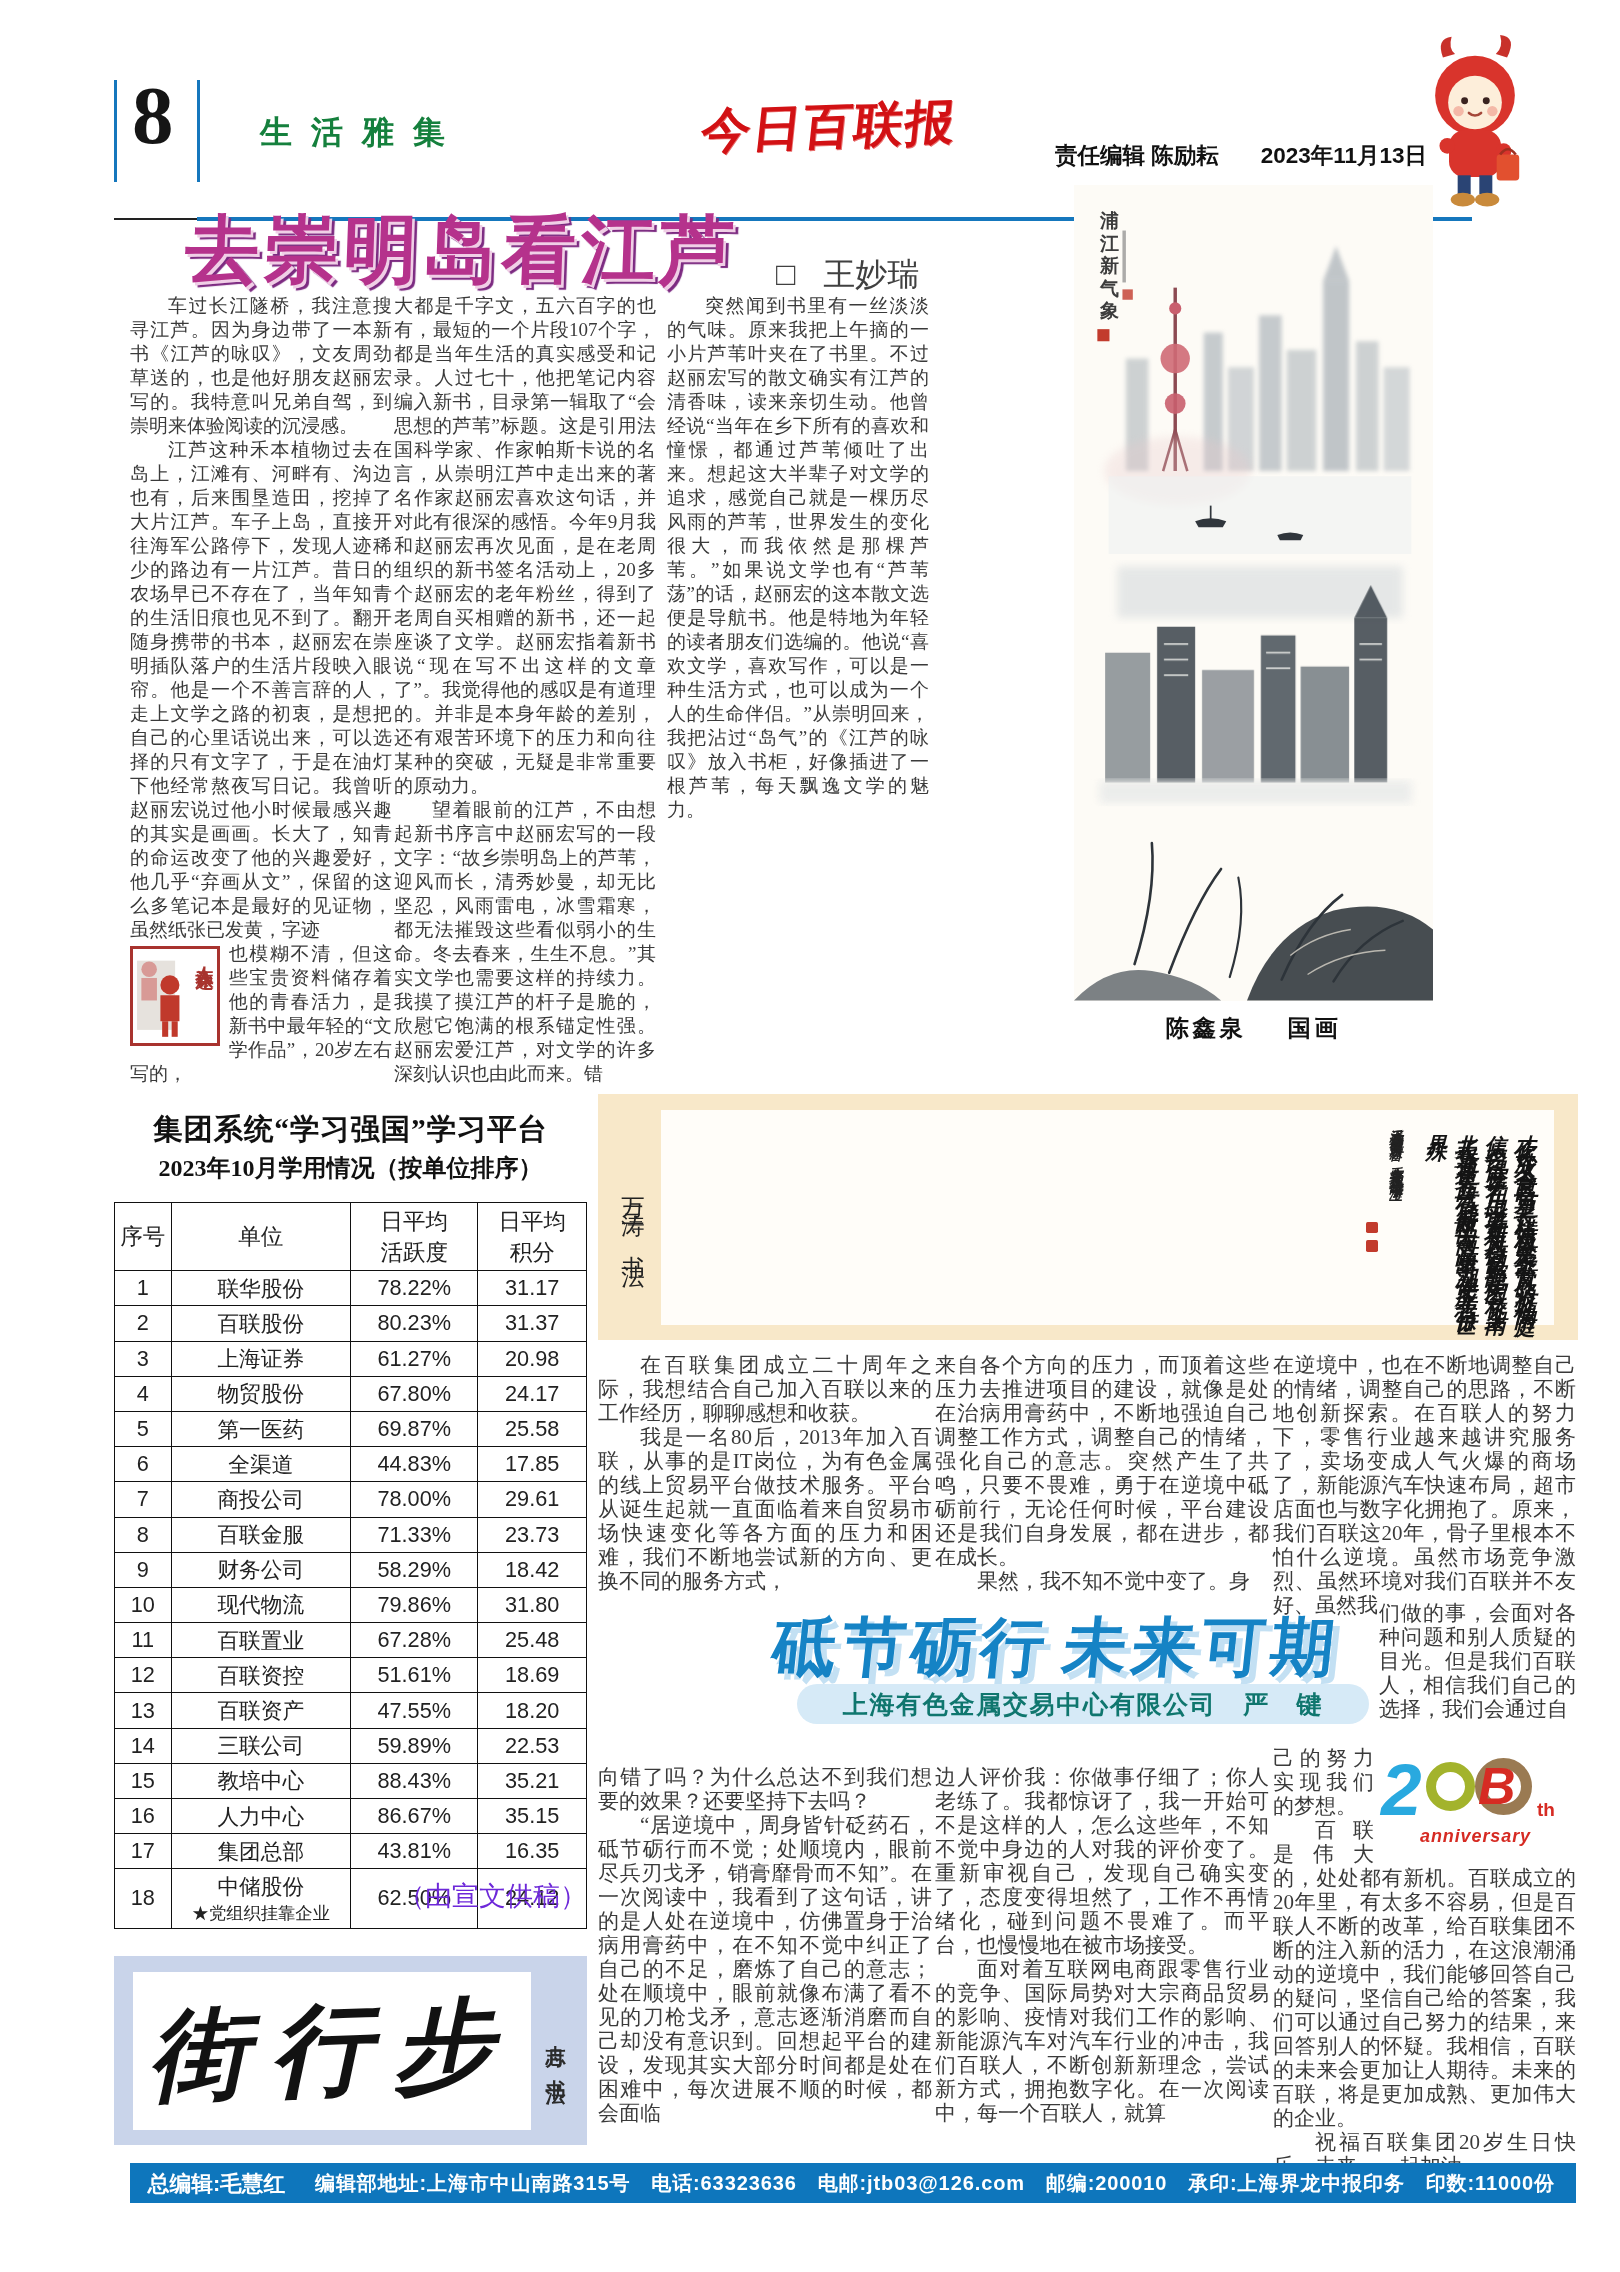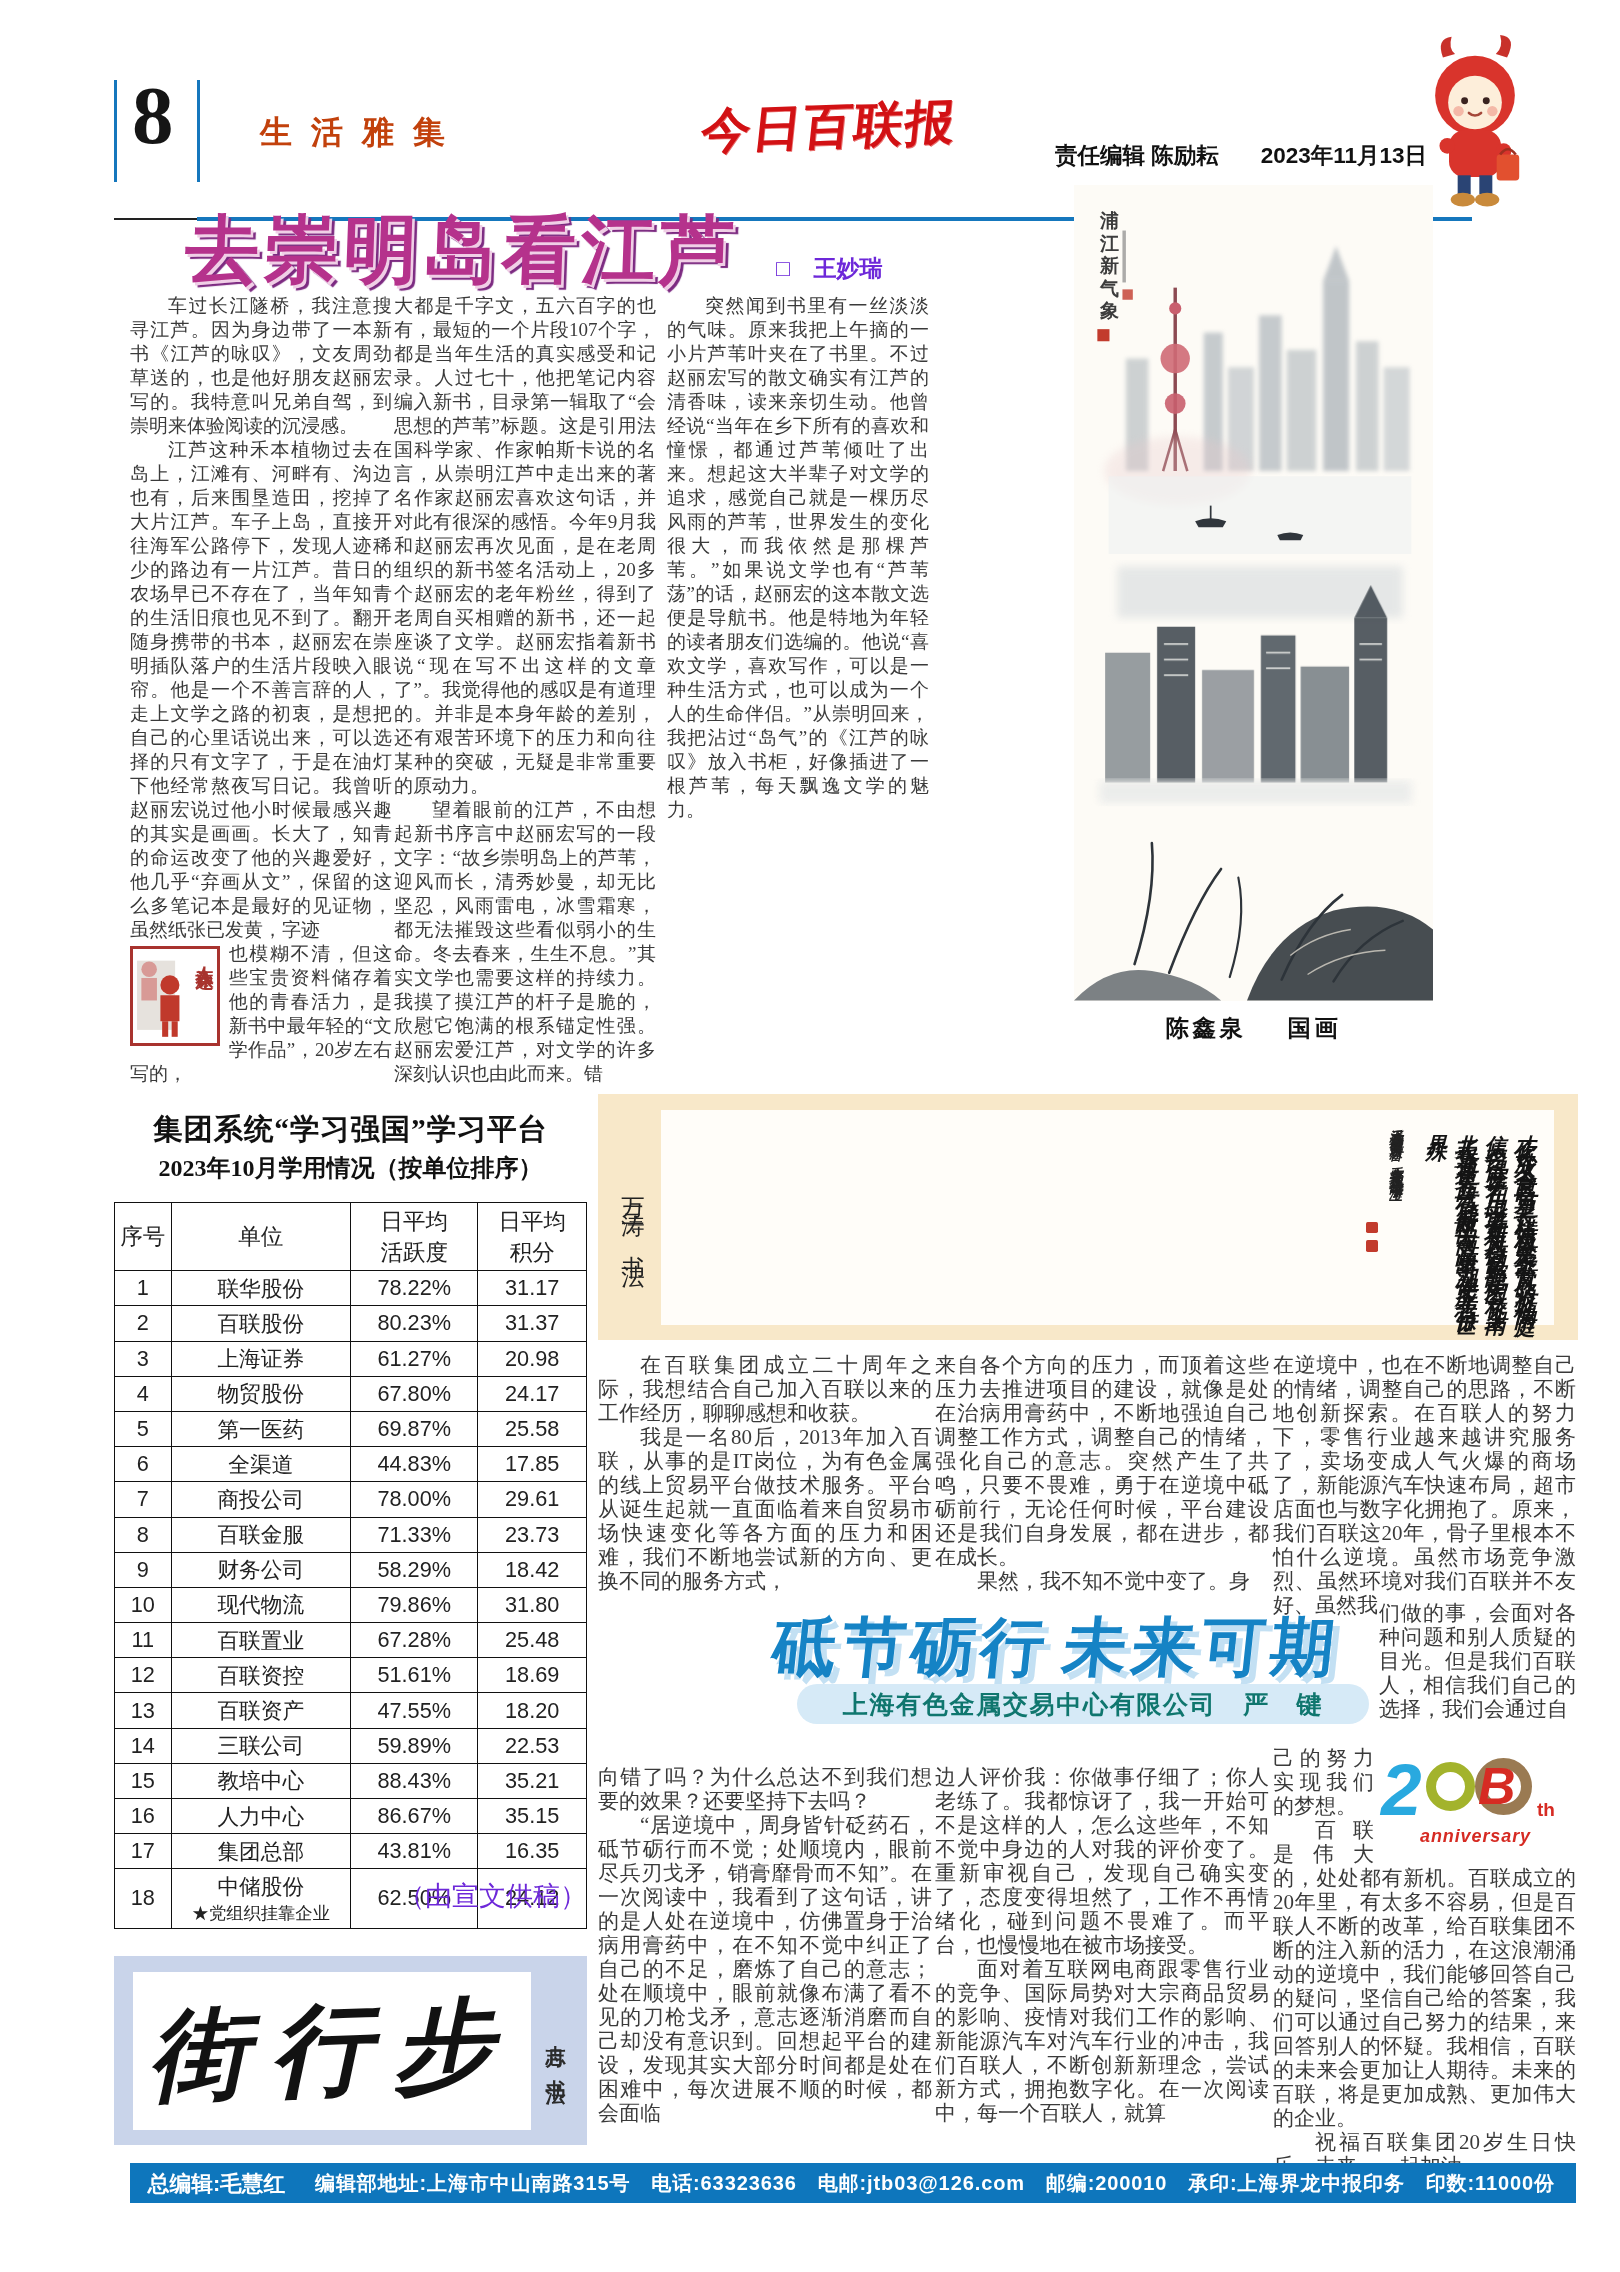--- a/index.html
+++ b/index.html
@@ -5,29 +5,29 @@
   html,body{margin:0;padding:0;background:#ffffff;}
   body{font-family:"Liberation Serif","DejaVu Serif",serif;color:#2e2e2e;}
   #page{position:relative;width:1620px;height:2273px;background:#ffffff;overflow:hidden;}
   .abs{position:absolute;}
   .jt{text-align:justify;}
   .jt p{margin:0;text-indent:2em;}
   .jt p.noind{text-indent:0;}
   
   .pageno{font-size:83px;font-weight:bold;color:#151515;line-height:1;}
   .vline{width:2.6px;background:#1577bd;}
-  .section-name{font-size:32px;font-weight:bold;letter-spacing:19px;color:#c2410c;font-family:"Liberation Sans","DejaVu Sans",sans-serif;}
+  .section-name{font-size:32px;font-weight:bold;letter-spacing:19px;color:#15803d;font-family:"Liberation Sans","DejaVu Sans",sans-serif;}
   .masthead{font-size:49px;font-weight:bold;color:#d21114;transform:skewX(-8deg) rotate(-2deg);letter-spacing:1.7px;text-shadow:0.9px 0.9px 0 #e8706f;}
   .ed-line{font-size:22.5px;font-weight:bold;color:#111;font-family:"Liberation Sans","DejaVu Sans",sans-serif;}
   .blue-rule{background:#1577bd;height:4.3px;}
   .black-rule{background:#222;height:1.7px;}
   
   .a1-title{font-size:74px;font-weight:bold;letter-spacing:5.2px;color:#b5328c;
     text-shadow:2.6px 2.6px 0 #f0cfe6,5.2px 5.2px 0.9px #7c2a81;transform:skewX(-2deg);}
-  .a1-author{font-size:23px;color:#6d28d9;font-weight:bold;}
+  .a1-author{font-size:32px;color:#404040;}
   .a1-col{width:262px;font-size:19px;line-height:24px;color:#3a3a3a;}
   .stamp{float:left;width:90px;height:100px;border:3.5px solid #a8332e;box-sizing:border-box;
     margin:3.5px 8.7px 1.7px 0;display:flex;padding:3.5px;background:#fff;}
   .stamp-art{flex:1;position:relative;overflow:hidden;}
   .stamp-label{writing-mode:vertical-rl;font-size:18px;font-weight:bold;color:#a8332e;line-height:1;letter-spacing:1.7px;}
   .paint-frame{background:#fdfbf6;}
   .paint-credit{font-size:23.4px;font-weight:bold;color:#111;text-align:center;letter-spacing:3.5px;}
   
   .tbl-title{font-size:29.4px;font-weight:bold;text-align:center;color:#111;letter-spacing:0.9px;}
   .tbl-sub{font-size:24px;font-weight:bold;text-align:center;color:#111;}

